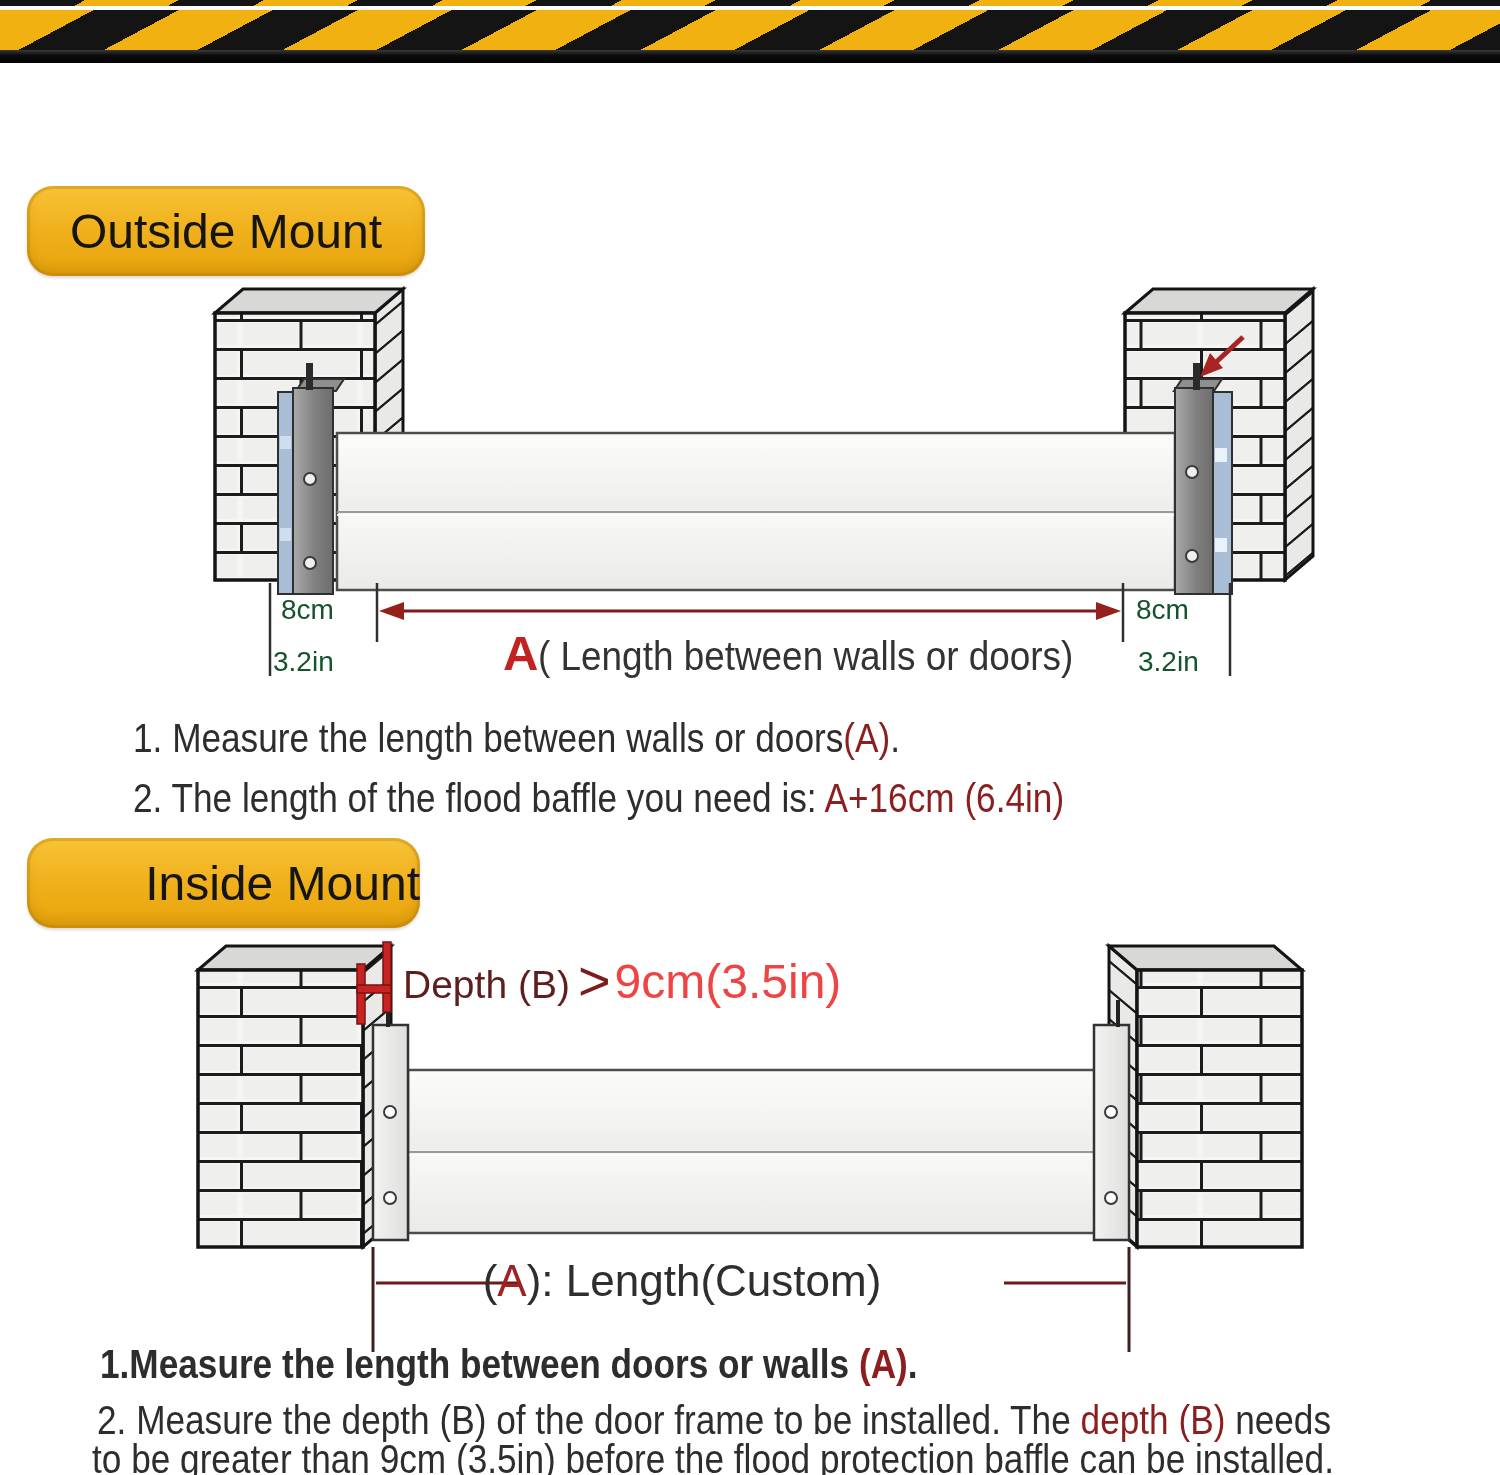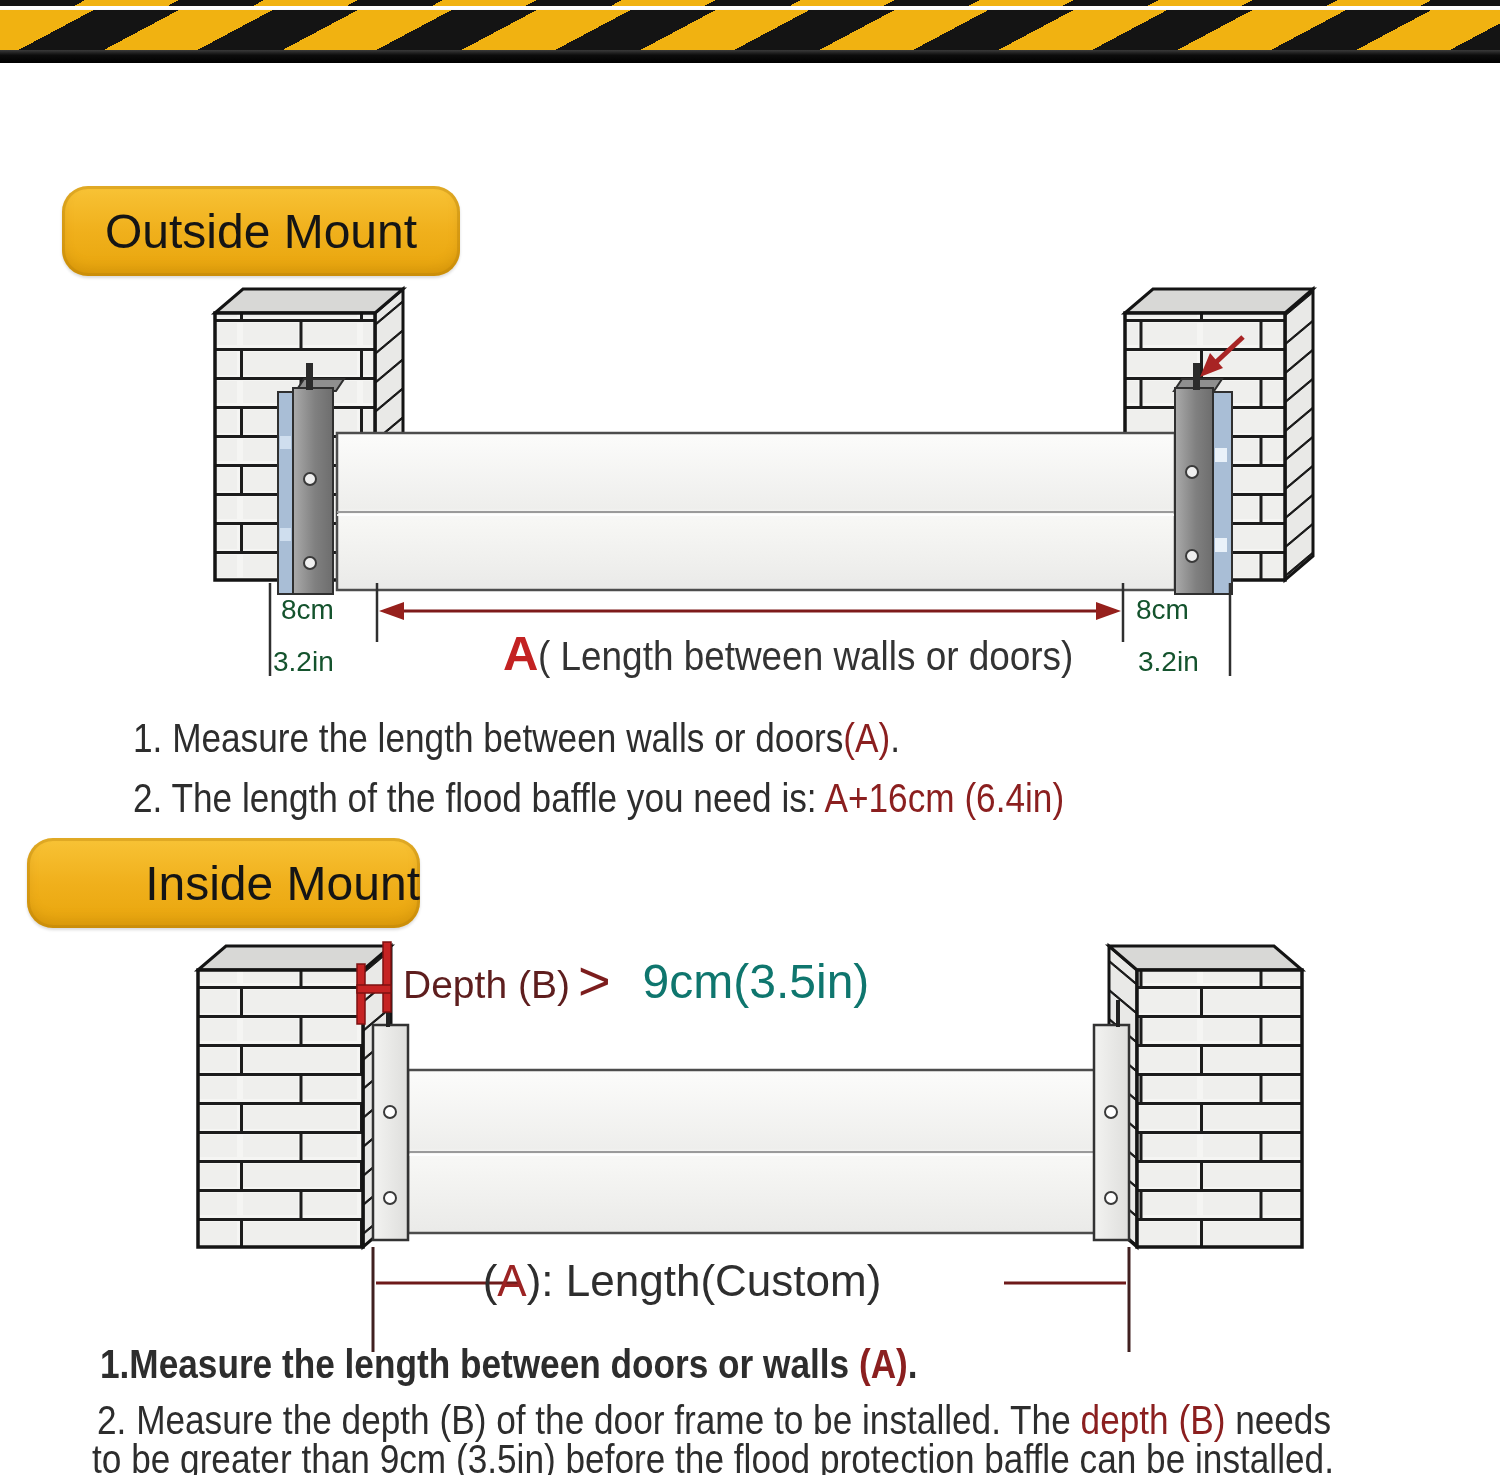--- a/index.html
+++ b/index.html
@@ -29,39 +29,39 @@
   
   svg.diagram{position:absolute;left:0;}
   
   .dim{position:absolute;font-size:28px;color:#14532d;white-space:nowrap;}
   .caption{position:absolute;display:flex;align-items:baseline;white-space:nowrap;}
   .caption .big-a{font-size:49px;font-weight:700;color:#c32222;}
   .caption .cap-text{font-size:41px;color:#333333;display:inline-block;transform:scaleX(.9);transform-origin:0 80%;}
   .depth-lbl{position:absolute;display:flex;align-items:baseline;white-space:nowrap;}
   .depth-lbl .d1{font-size:39px;color:#5e1e1e;}
   .depth-lbl .gt{font-size:56px;color:#7c1d1d;margin:0 4px 0 8px;position:relative;top:2px;}
-  .depth-lbl .d2{font-size:48px;color:#0f766e;margin-left:28px;}
+  .depth-lbl .d2{font-size:48px;color:#ef4444;}
   .len-lbl{position:absolute;left:0;top:1256px;width:1364px;text-align:center;font-size:44px;white-space:nowrap;color:#2e2e2e;}
   .len-lbl .red-a{color:#9c2424;}
   
   .ins{position:absolute;font-size:40px;color:#2d2d2d;white-space:nowrap;}
   .ins .in{display:inline-block;transform:scaleX(.88);transform-origin:0 50%;}
   .accent{color:#8b1f1f;}
 </style>
 </head>
 <body>
 
 <header class="banner">
   <div class="stripe-thin"></div>
   <div class="stripe-gap"></div>
   <div class="stripe-main"></div>
   <div class="black-bar"></div>
 </header>
 
-<div class="pill" style="left:27px;top:186px;width:398px;height:90px;margin-left:35px;">
+<div class="pill" style="left:27px;top:186px;width:398px;height:90px;">
   <span>Outside Mount</span>
 </div>
 
 <svg class="diagram" style="top:280px;" width="1500" height="420" viewBox="0 280 1500 420">
   <defs>
     <pattern id="bpA" width="120" height="58" patternUnits="userSpaceOnUse">
       <rect width="120" height="58" fill="#f5f5f3"></rect>
       <rect x="3" y="4" width="114" height="23" fill="#efefed"></rect>
       <rect x="3" y="33" width="55" height="22" fill="#efefed"></rect>
       <rect x="63" y="33" width="54" height="22" fill="#efefed"></rect>

